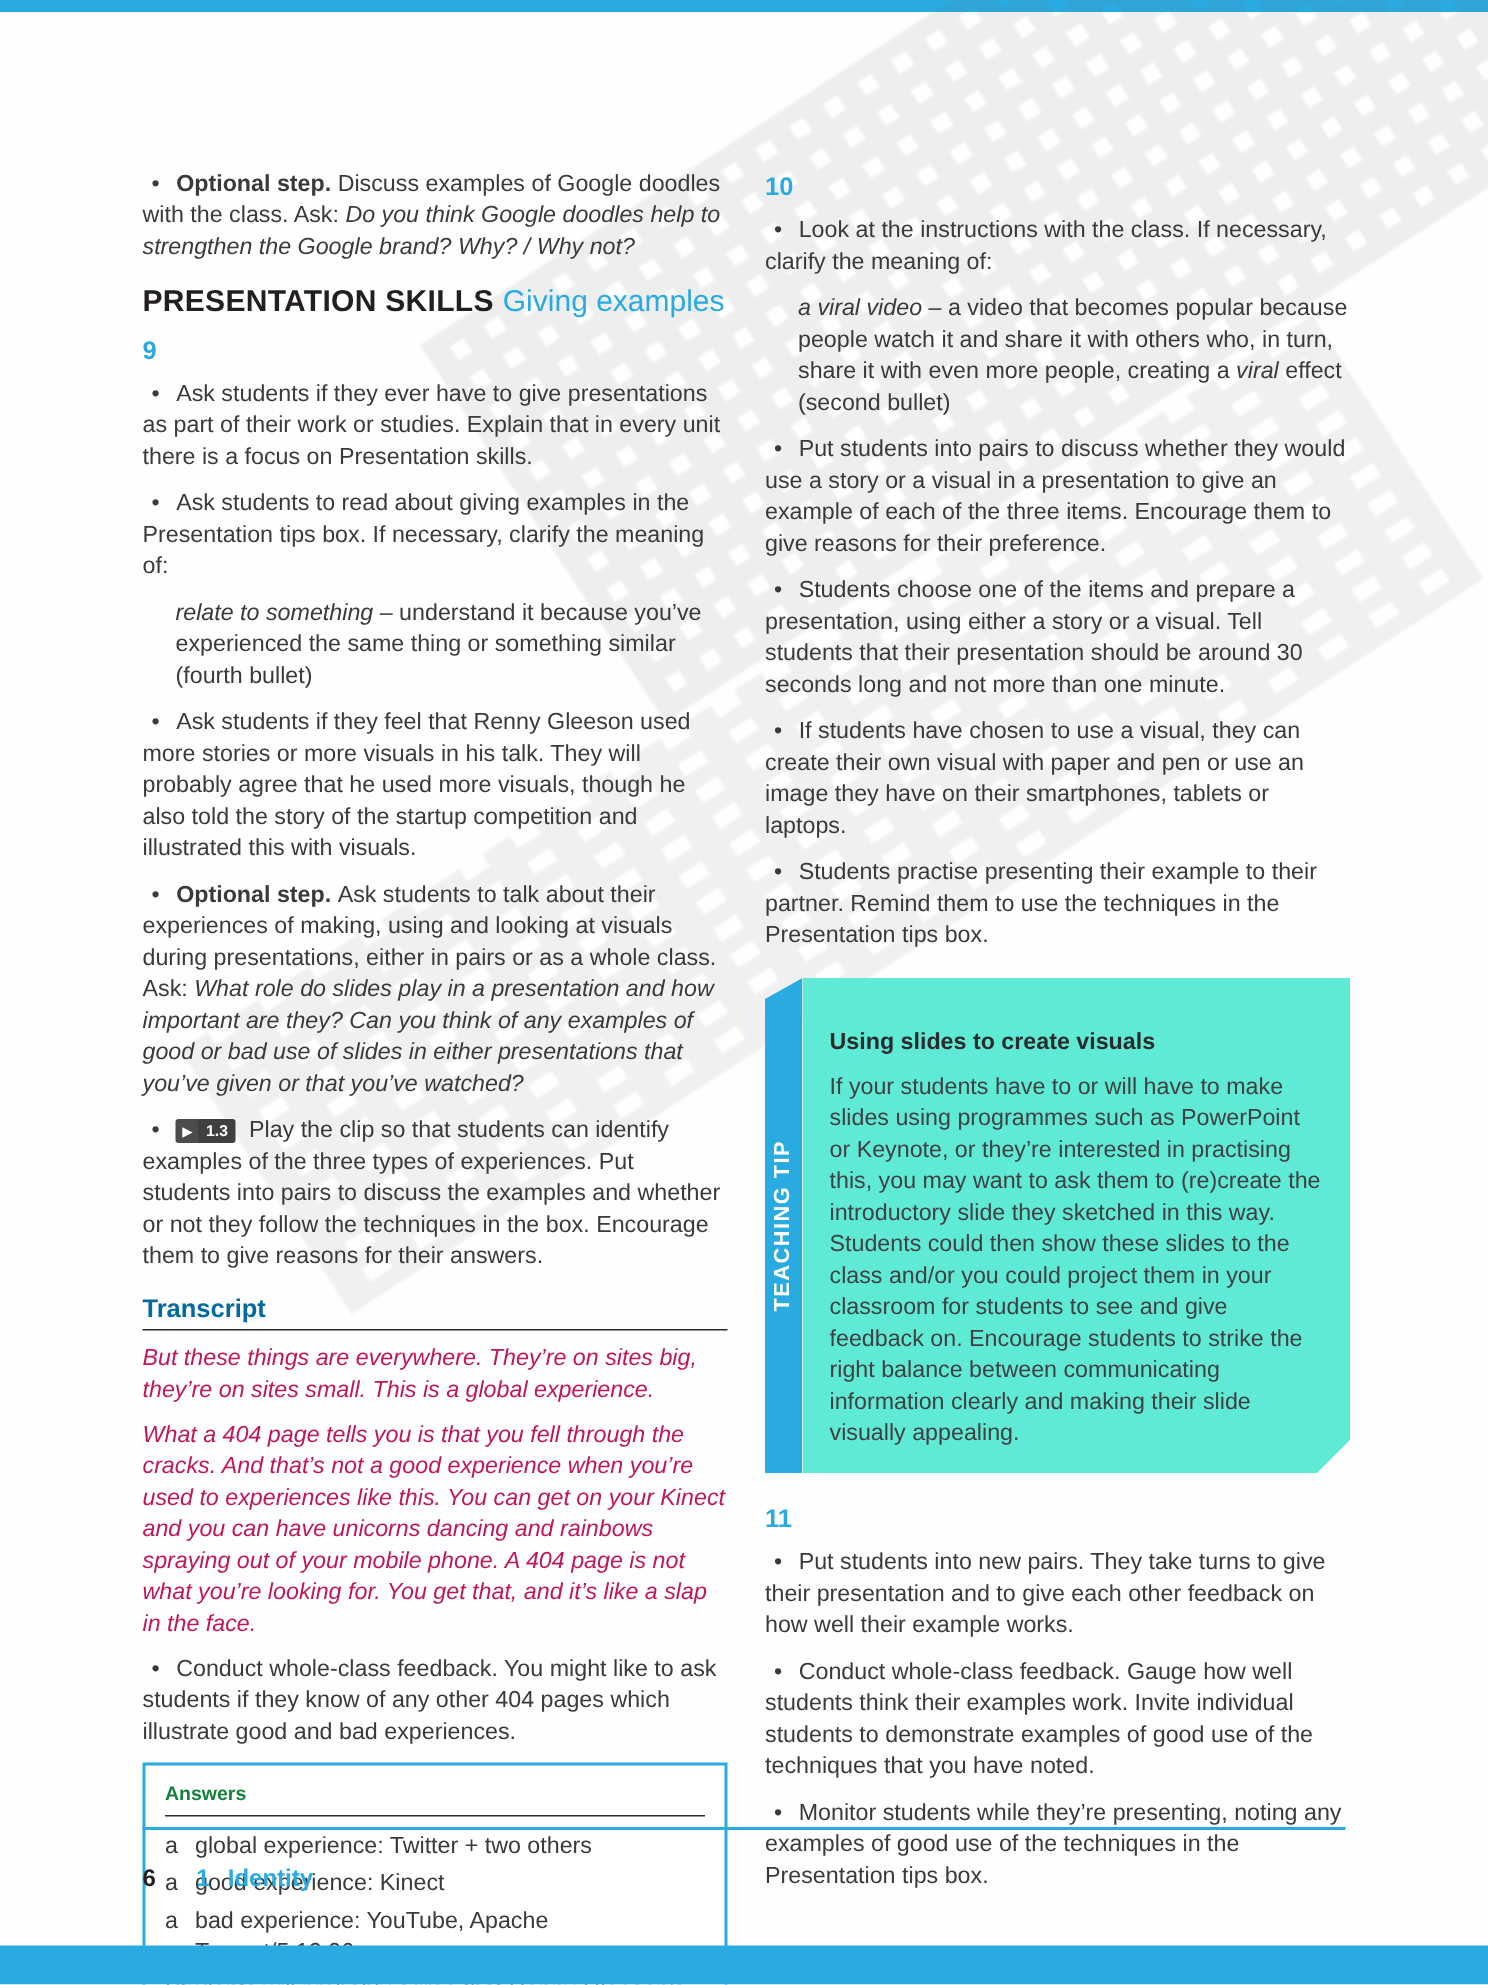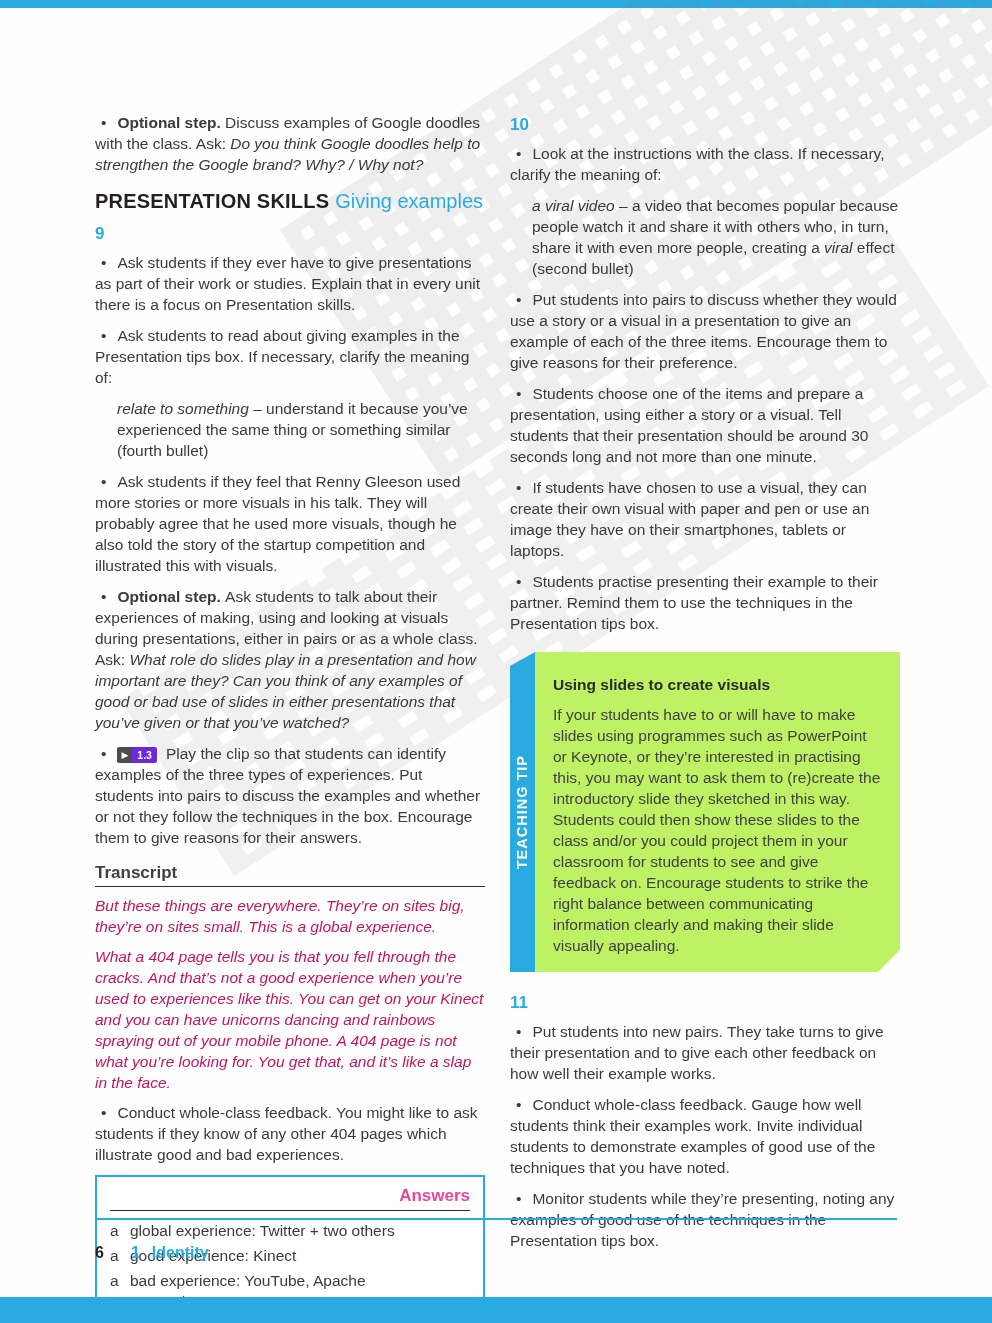--- a/index.html
+++ b/index.html
@@ -24,49 +24,49 @@
   p.para { margin-bottom: 10px; }
   .blt { display: inline-block; margin: 0 11px 0 6px; }
   .defn { margin-left: 22px; margin-bottom: 10px; }
 
   h1.skills { margin: 14px 0 10px; font-size: 20px; line-height: 24px; }
   .skills-main { color: #231f20; font-weight: 700; letter-spacing: .2px; text-align: center; }
   .skills-sub  { color: #29abe2; font-weight: 400; margin-left: 6px; }
 
   .sec-num { color: #29abe2; font-weight: 700; font-size: 17px; margin: 2px 0 8px; }
 
-  .sub-head { color: #404040; font-weight: 700; font-size: 17px; margin-top: 14px; padding-bottom: 3px; }
+  .sub-head { color: #0369a1; font-weight: 700; font-size: 17px; margin-top: 14px; padding-bottom: 3px; }
   .rule { border-bottom: 1.5px solid #2b2b2d; margin-bottom: 8px; }
 
   .transcript p { font-style: italic; color: #be185d; margin-bottom: 9px; }
 
   .answers-box { border: 2px solid #29abe2; padding: 8px 13px 12px; margin-top: 6px; background: #fff; }
-  .answers-head { color: #ec4899; font-weight: 700; font-size: 17px; padding-bottom: 4px; text-align: right; }
+  .answers-head { color: #15803d; font-weight: 700; font-size: 13px; padding-bottom: 4px; }
   .answers-box .rule { margin-bottom: 9px; }
   .ans-row { display: flex; margin-bottom: 4px; }
   .ans-label { width: 20px; flex: 0 0 20px; }
   .ans-note { margin-top: 4px; }
 
   .clip-badge { display: inline-flex; vertical-align: 1px; margin-right: 9px; font-size: 10.5px; line-height: 14px; font-weight: 700; }
   .clip-play { background: #4c4c4e; color: #fff; padding: 1px 4px; border-radius: 2px 0 0 2px; font-size: 9px; }
-  .clip-num  { background: #6d28d9; color: #fff; padding: 1px 5px; border-radius: 0 2px 2px 0; }
+  .clip-num  { background: #404040; color: #fff; padding: 1px 5px; border-radius: 0 2px 2px 0; }
 
   .tip-wrap { position: relative; margin: 18px 0 20px; }
   .tip-band {
     position: absolute; left: 0; top: 0; bottom: 0; width: 25px;
     background: #29abe2;
     clip-path: polygon(0 14px, 100% 0, 100% 100%, 0 100%);
     display: flex; align-items: center; justify-content: center;
   }
   .tip-band span {
     writing-mode: vertical-rl; transform: rotate(180deg);
     color: #fff; font-weight: 700; font-size: 14.5px; letter-spacing: 1px; white-space: nowrap;
   }
   .tip-box {
-    margin-left: 25px; background: #bef264; padding: 22px 18px 16px 18px;
+    margin-left: 25px; background: #5eead4; padding: 32px 18px 16px 18px;
     clip-path: polygon(0 0, 100% 0, 100% calc(100% - 22px), calc(100% - 22px) 100%, 0 100%);
     color: #414042;
   }
   .tip-title { font-weight: 700; color: #2b2b2d; margin-bottom: 9px; }
 
   .footer-rule { position: absolute; left: 95px; top: 1218px; width: 802px; border-top: 2px solid #29abe2; }
   .footer { position: absolute; left: 95px; top: 1242px; display: flex; align-items: baseline; font-weight: 700; font-size: 16px; }
   .footer .pg { color: #231f20; margin-right: 27px; }
   .footer .unit-num { color: #29abe2; margin-right: 12px; }
   .footer .unit-title { color: #29abe2; }

